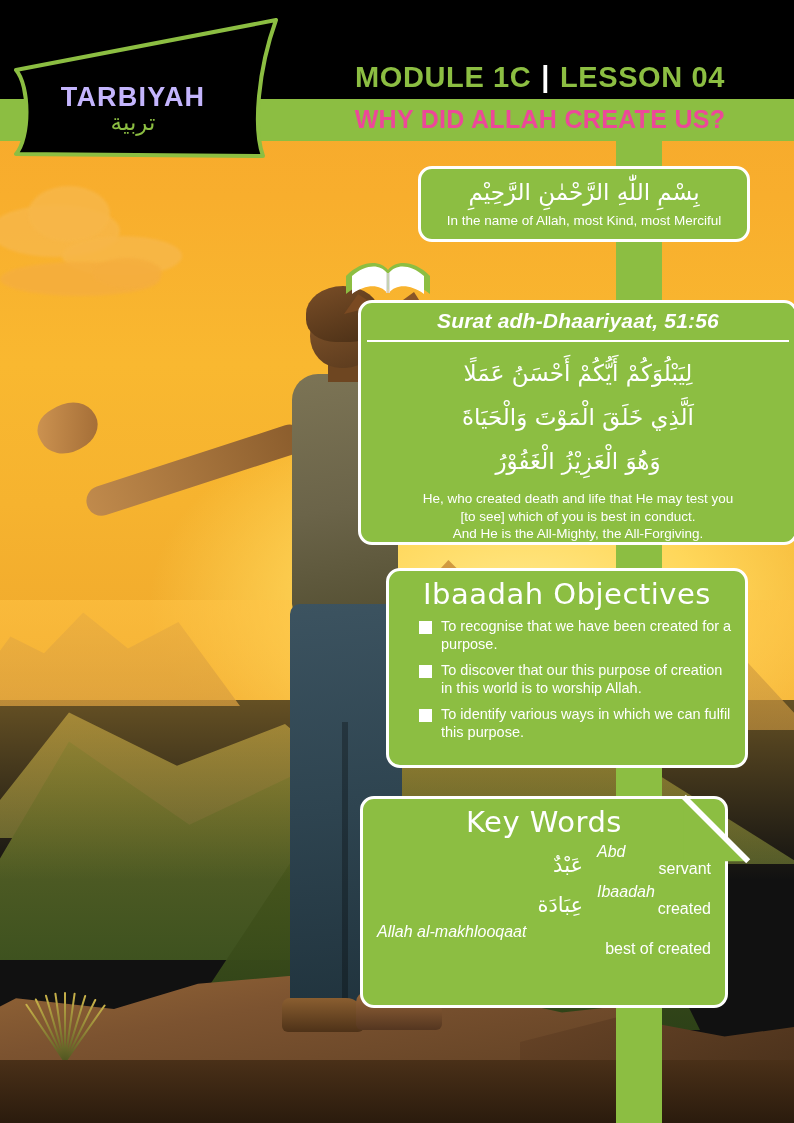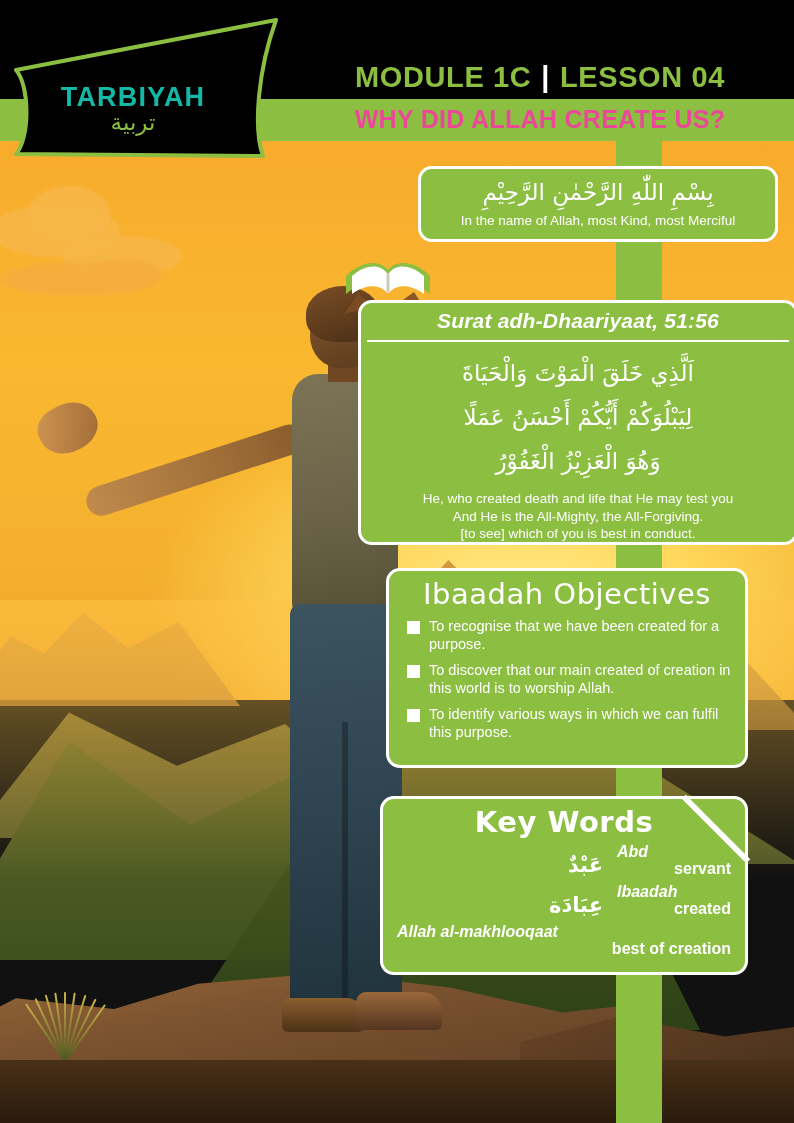--- a/index.html
+++ b/index.html
@@ -176,37 +176,37 @@
     position:absolute; left:300px; top:102px; width:480px; height:36px;
     color:#ec4899; font-size:25px; font-weight:bold; letter-spacing:.3px;
     text-align:center; line-height:34px; white-space:nowrap;
   }
 
   
   .logo { position:absolute; left:8px; top:8px; width:280px; height:152px; }
   .logo svg { display:block; }
   .logo-en {
     position:absolute; left:0; top:74px; width:250px;
-    text-align:center; color:#14b8a6; font-size:27px; font-weight:bold;
+    text-align:center; color:#c4b5fd; font-size:27px; font-weight:bold;
     letter-spacing:1.2px;
   }
   .logo-ar {
     position:absolute; left:0; top:101px; width:250px;
     text-align:center; color:#8CBE42; font-size:23px; direction:rtl;
     font-family:"DejaVu Sans", sans-serif;
   }
 
   
   .card {
     position:absolute; background:#8CBE42; border:3px solid #FFFFFF;
     border-radius:14px; color:#FFFFFF;
   }
 
   
-  #bismillah { left:418px; top:166px; width:360px; height:76px; }
+  #bismillah { left:418px; top:166px; width:332px; height:76px; }
   .bism-ar {
     text-align:center; direction:rtl; font-size:23px; line-height:38px;
     font-family:"DejaVu Sans", sans-serif; margin-top:4px;
   }
   .bism-en { text-align:center; font-size:13.5px; line-height:17px; margin-top:1px; }
 
   
   #ayah { left:358px; top:300px; width:440px; height:245px; }
   .ayah-ref {
     text-align:center; font-size:21px; font-style:italic; font-weight:bold;
@@ -219,30 +219,30 @@
     font-size:23px; line-height:44px; padding:9px 14px 4px;
   }
   .ayah-en { text-align:center; font-size:13.5px; line-height:17.5px; padding:3px 16px 0; }
 
   
   #objectives { left:386px; top:568px; width:362px; height:200px; }
   .lo-title {
     text-align:center; font-size:29px; padding:6px 0 4px;
     font-family:"DejaVu Sans", sans-serif; font-weight:normal; letter-spacing:.5px;
   }
-  .lo-list { padding:2px 12px 0 18px; }
+  .lo-list { padding:2px 12px 0 30px; }
   .lo-item { display:flex; align-items:flex-start; margin-bottom:8px; }
   .lo-box {
     flex:0 0 auto; width:13px; height:13px; background:#FFFFFF;
     margin:4px 9px 0 0;
   }
   .lo-text { font-size:14.5px; line-height:18px; }
 
   
-  #keywords { left:380px; top:796px; width:368px; height:179px;font-weight:bold; }
+  #keywords { left:360px; top:796px; width:368px; height:212px; }
   .kw-title {
     text-align:center; font-size:29px; padding:6px 0 2px;
     font-family:"DejaVu Sans", sans-serif; letter-spacing:.5px;
   }
   .kw-rows { padding:4px 14px 0 14px; }
   .kw-row { display:flex; align-items:flex-end; justify-content:flex-start; margin-bottom:6px; }
   .kw-ar {
     flex:0 0 220px; text-align:right; direction:rtl; padding-right:14px;
     font-family:"DejaVu Sans", sans-serif; font-size:21px; line-height:28px;
   }
@@ -337,41 +337,41 @@
     <path d="M51,25 L51,45" stroke="#D8D8D8" stroke-width="1.5"></path>
     <path d="M53,25 L53,45" stroke="#D8D8D8" stroke-width="1.5"></path>
   </svg>
 
   <div class="card" id="ayah">
     <div class="ayah-ref">
       <span>Surat adh-Dhaariyaat</span><span class="plain">, 51:56</span>
     </div>
     <div class="ayah-div"></div>
     <div class="ayah-ar">
+      <div>لِيَبْلُوَكُمْ أَيُّكُمْ أَحْسَنُ عَمَلًا</div>
       <div>اَلَّذِي خَلَقَ الْمَوْتَ وَالْحَيَاةَ</div>
-      <div>لِيَبْلُوَكُمْ أَيُّكُمْ أَحْسَنُ عَمَلًا</div>
       <div>وَهُوَ الْعَزِيْزُ الْغَفُوْرُ</div>
     </div>
     <div class="ayah-en">
       <div>He, who created death and life that He may test you</div>
+      <div>[to see] which of you is best in conduct.</div>
       <div>And He is the All-Mighty, the All-Forgiving.</div>
-      <div>[to see] which of you is best in conduct.</div>
     </div>
   </div>
 
   <div class="card" id="objectives">
     <div class="lo-title">Ibaadah Objectives</div>
     <div class="lo-list">
       <div class="lo-item">
         <span class="lo-box"></span>
         <span class="lo-text">To recognise that we have been created for a purpose.</span>
       </div>
       <div class="lo-item">
         <span class="lo-box"></span>
-        <span class="lo-text">To discover that our main created of creation in this world is to worship Allah.</span>
+        <span class="lo-text">To discover that our this purpose of creation in this world is to worship Allah.</span>
       </div>
       <div class="lo-item">
         <span class="lo-box"></span>
         <span class="lo-text">To identify various ways in which we can fulfil this purpose.</span>
       </div>
     </div>
   </div>
 
   <div class="card" id="keywords">
     <div class="kw-title">Key Words</div>
@@ -386,21 +386,21 @@
       <div class="kw-row">
         <div class="kw-ar">عِبَادَة</div>
         <div class="kw-meta">
           <div class="kw-tr">Ibaadah</div>
           <div class="kw-en">created</div>
         </div>
       </div>
       <div class="kw-row">
         <div class="kw-meta">
           <div class="kw-tr">Allah al-makhlooqaat</div>
-          <div class="kw-en">best of creation</div>
+          <div class="kw-en">best of created</div>
         </div>
       </div>
     </div>
   </div>
 
   <svg class="fold" style="left:680px;top:793px;" width="76" height="76" viewBox="0 0 76 76">
     <path d="M4,4 L72,72 L4,72 Z" fill="#8CBE42"></path>
     <path d="M4,4 L72,72" stroke="#FFFFFF" stroke-width="6" fill="none"></path>
     <path d="M4,0 L76,0 L76,76 L72,76 L72,4 L4,4 Z" fill="none"></path>
   </svg>

